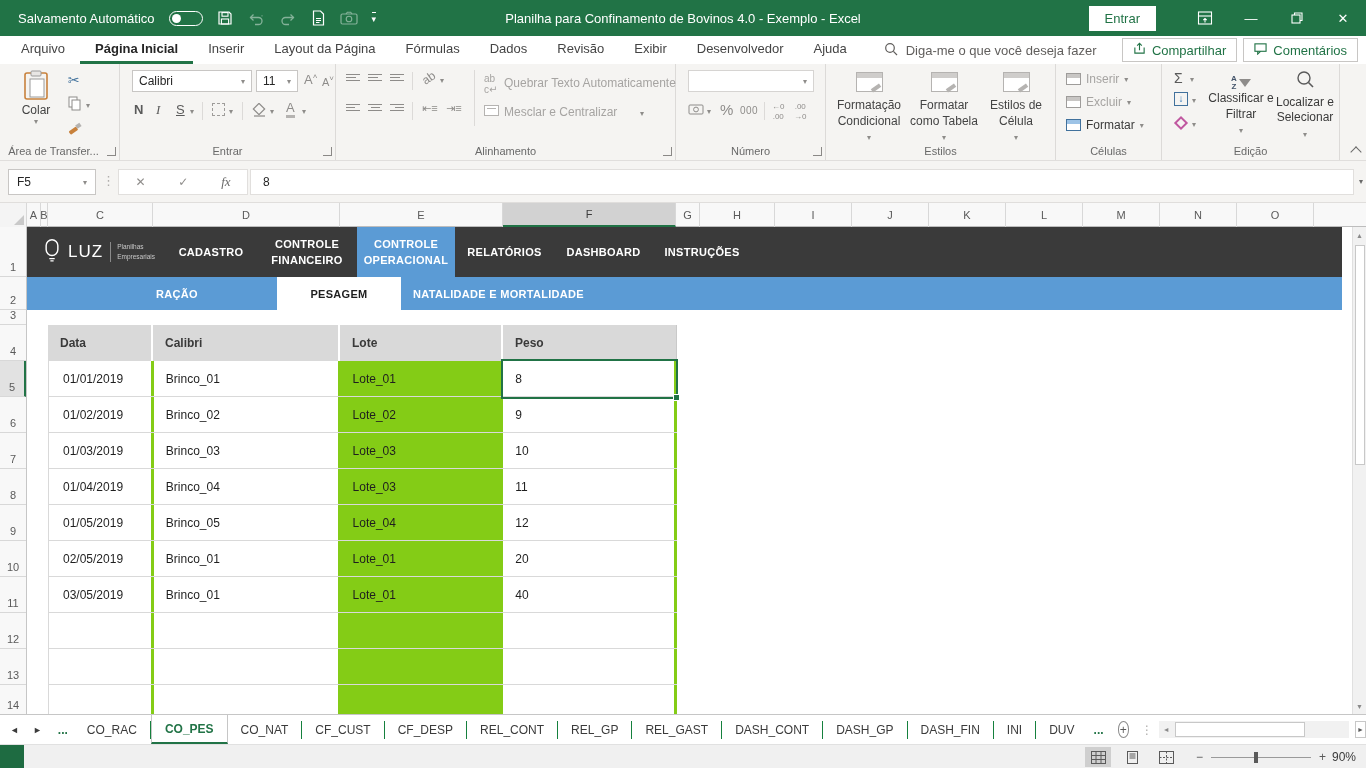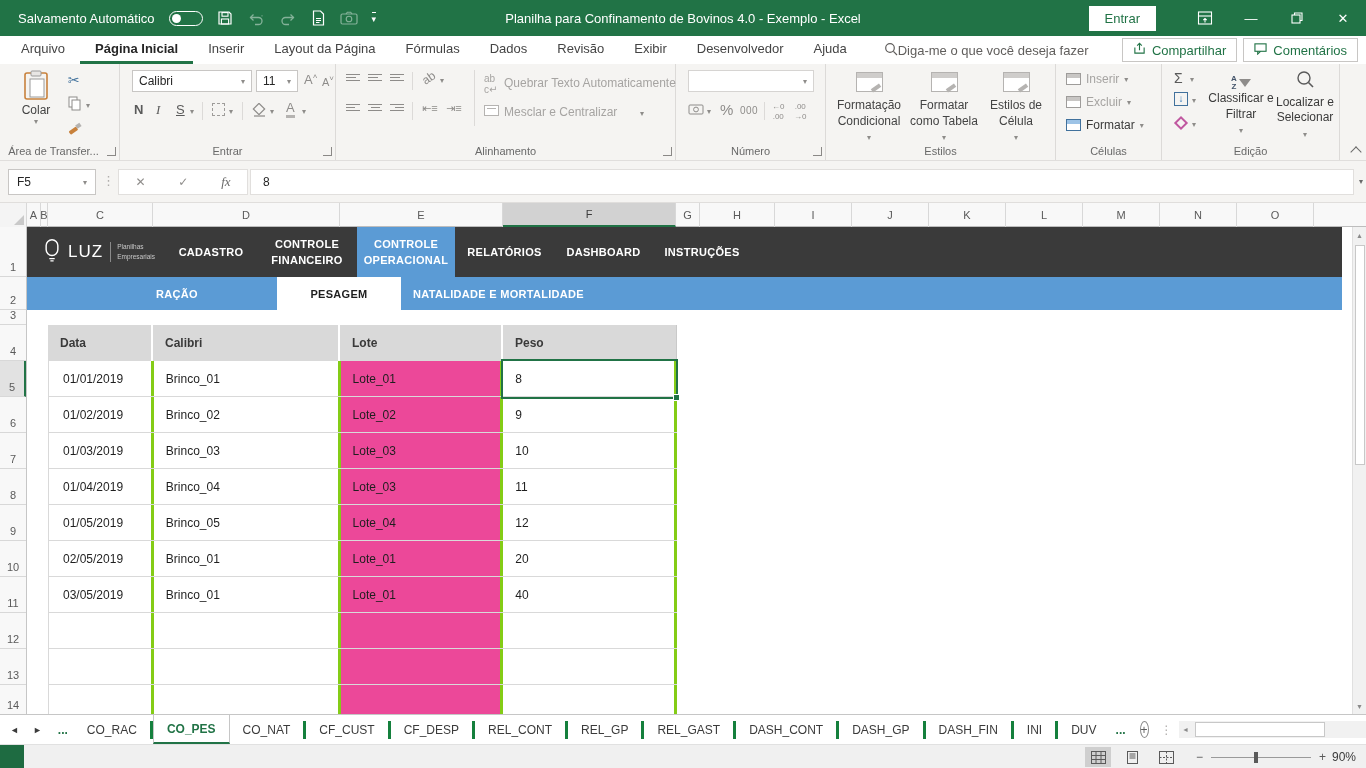--- a/index.html
+++ b/index.html
@@ -19,21 +19,21 @@
 .qat-caret{font-size:9px;line-height:9px;border-top:1px solid #fff;padding-top:2px}
 .tb-title{position:absolute;left:0;right:0;top:0;height:36px;display:flex;align-items:center;justify-content:center;font-size:13px;pointer-events:none}
 .tb-right{position:absolute;right:0;top:0;height:36px;display:flex;align-items:center}
 .btn-entrar{background:#fff;color:#217346;font-size:13px;border:none;padding:5px 16px;margin-right:26px}
 .winbtn{width:46px;height:36px;display:flex;align-items:center;justify-content:center;font-size:13px}
 
 
 .tabrow{position:absolute;left:0;top:36px;width:1366px;height:28px;background:#fff;display:flex;align-items:center}
 .rtab{padding:0 15px;height:28px;line-height:26px;font-size:13px;color:#444}
 .rtab.active{font-weight:bold;color:#262626;border-bottom:3px solid #217346}
-.tr-search{display:flex;align-items:center;gap:0;margin-left:22px;color:#605e5c;font-size:13px}
+.tr-search{display:flex;align-items:center;gap:8px;margin-left:22px;color:#605e5c;font-size:13px}
 .tr-right{margin-left:auto;display:flex;align-items:center;gap:6px;padding-right:8px}
 .tr-btn{display:flex;align-items:center;gap:6px;border:1px solid #c8c6c4;background:#fff;color:#217346;font-size:13px;padding:3px 10px}
 
 
 .ribbon{position:absolute;left:0;top:64px;width:1366px;height:97px;background:#f5f4f2;border-bottom:1px solid #e0dedc}
 .rgroup{position:absolute;top:0;height:96px;border-right:1px solid #dcdad8}
 .glabel{position:absolute;left:0;right:0;bottom:3px;text-align:center;font-size:11px;color:#696969;white-space:nowrap;overflow:hidden}
 .launcher{position:absolute;right:3px;bottom:4px;width:9px;height:9px;border-right:1px solid #8a8886;border-bottom:1px solid #8a8886}
 .gray{color:#8e8c8a}
 .disab{color:#a6a4a2}
@@ -90,37 +90,37 @@
 
 
 .dtable{position:absolute;left:21px;top:98px;width:629px}
 .thead{display:flex;height:36px}
 .th{background:#d9d9d9;border-right:2px solid #fff;display:flex;align-items:center;padding-left:12px;font-weight:bold;font-size:12px;color:#3a3a3a}
 .th:last-child{border-right:1px solid #c9c9c9}
 .tbody{border-left:1px solid #d9d9d9}
 .trow{display:flex;height:36px;border-bottom:1px solid #d9d9d9}
 .td{border-right:3px solid #84cc16;display:flex;align-items:center;padding-left:12px;font-size:12px;color:#1f1f1f;background:#fff}
 .td.date{padding-left:14px}
-.td.lote{background:#ec4899}
+.td.lote{background:#84cc16}
 .tc1{width:105px}.tc2{width:187px}.tc3{width:163px}.tc4{width:174px}
 .trow.clip{height:29px;border-bottom:none}
 .selbox{position:absolute;left:474px;top:132px;width:177px;height:40px;border:2px solid #217346;pointer-events:none}
 .selhandle{position:absolute;left:646px;top:167px;width:7px;height:7px;background:#217346;border:1px solid #fff;pointer-events:none}
 
 
 .vscroll{position:absolute;left:1352px;top:227px;width:14px;height:487px;background:#f1f1f1;border-left:1px solid #e0e0e0}
 .vs-arrow{height:16px;display:flex;align-items:center;justify-content:center;font-size:7px;color:#8a8a8a}
 .vs-thumb{position:absolute;left:2px;top:18px;width:10px;height:220px;background:#fff;border:1px solid #c8c8c8}
 .vs-down{position:absolute;bottom:0;left:0;right:0}
 
 
 .sheettabs{position:absolute;left:0;top:714px;width:1366px;height:30px;background:#fff;border-top:1px solid #c6c6c6;display:flex;align-items:stretch}
 .stnav{display:flex;align-items:center;gap:14px;padding:0 10px;color:#3b3b3b;font-size:9px}
 .stell{color:#217346;font-weight:bold;font-size:12px;padding:0 6px;display:flex;align-items:center}
-.stab{display:flex;align-items:center;padding:0 13px;font-size:12px;color:#3b3b3b;border-right:3px solid #15803d;height:18px;align-self:center}
+.stab{display:flex;align-items:center;padding:0 13px;font-size:12px;color:#3b3b3b;border-right:1px solid #15803d;height:18px;align-self:center}
 .stab.active{height:29px;align-self:flex-start;background:#fff;border-left:1px solid #c6c6c6;border-right:1px solid #c6c6c6;border-bottom:2px solid #217346;font-weight:bold;color:#217346}
 .newsheet{width:17px;height:17px;border:1px solid #8a8a8a;border-radius:50%;display:flex;align-items:center;justify-content:center;color:#5a5a5a;font-size:12px;align-self:center;margin:0 8px}
 .stdots{color:#b0aeac;align-self:center;margin:0 4px;font-size:12px}
 .hscroll{align-self:center;display:flex;align-items:center;height:17px;margin-left:2px}
 .hs-arrow{width:14px;height:17px;display:flex;align-items:center;justify-content:center;font-size:7px;color:#8a8a8a;background:#f1f1f1}
 .hs-track{width:176px;height:17px;background:#f1f1f1;position:relative}
 .hs-thumb{position:absolute;left:2px;top:1px;width:130px;height:15px;background:#fff;border:1px solid #c8c8c8}
 .hs-end{width:16px;height:17px;border:1px solid #c8c8c8;display:flex;align-items:center;justify-content:center;font-size:7px;color:#5a5a5a;align-self:center;margin-left:6px}
 
 

